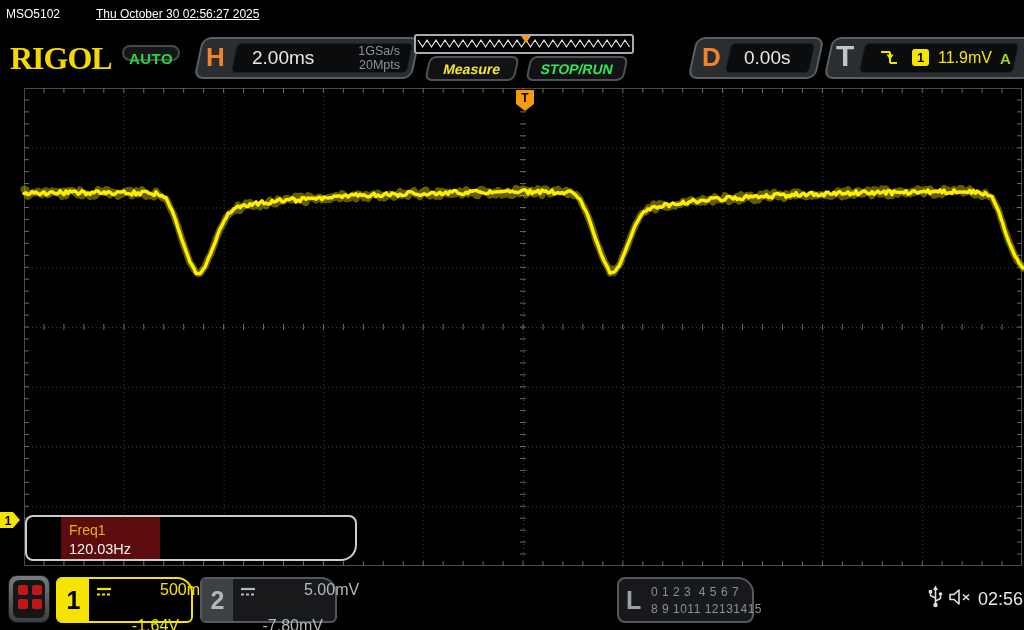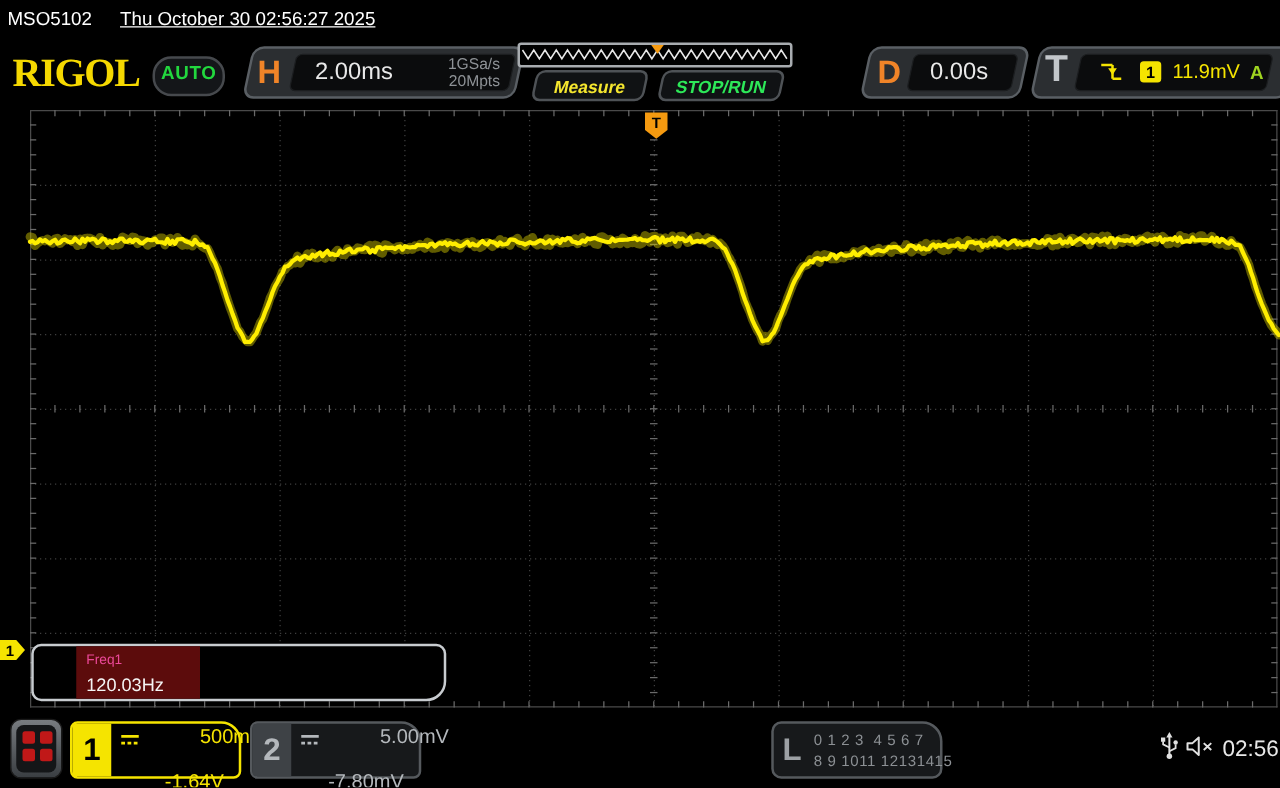--- a/index.html
+++ b/index.html
@@ -1,33 +1,33 @@
 <!DOCTYPE html>
 <html><head>
 <meta charset="utf-8">
 <style>
   html,body{margin:0;padding:0;background:#000;}
   #screen{position:relative;width:1024px;height:630px;background:#000;overflow:hidden;
           font-family:"Liberation Sans",sans-serif;-webkit-font-smoothing:antialiased;}
   .abs{position:absolute;}
 
   
-  #top-bar{left:0;top:0;width:840px;height:30px;color:#fff;font-size:15px;text-align:center;}
+  #top-bar{left:0;top:0;width:840px;height:30px;color:#fff;font-size:12px;text-align:center;}
   #top-bar span{position:absolute;top:7px;white-space:pre;}
   #model-name{left:6px;}
   #datetime{left:96px;text-decoration:underline;}
 
   
   .panel-bg{background:#2b2e31;border:2px solid #5a5f64;border-radius:9px;transform:skewX(-12deg);box-sizing:border-box;}
   .inset-bg{background:#0b0c0d;border:1px solid #1c1e20;border-radius:5px;transform:skewX(-12deg);box-sizing:border-box;}
   .btn-bg{background:#101214;border:2px solid #4e5256;border-radius:7px;transform:skewX(-12deg);box-sizing:border-box;}
 
   #rigol-logo{left:10px;top:40px;font-family:"Liberation Serif",serif;font-weight:bold;
               font-size:32px;color:#f5d800;letter-spacing:-1px;}
-  #auto-indicator{left:122px;top:45px;width:58px;height:32px;background:#141619;border:2px solid #46494d;
+  #auto-indicator{left:122px;top:45px;width:58px;height:16px;background:#141619;border:2px solid #46494d;
                   border-radius:15px;box-sizing:border-box;text-align:center;}
   #auto-indicator span{color:#22d83e;font-weight:bold;font-size:15px;line-height:24px;letter-spacing:0.5px;}
 
   .orange-letter{color:#f08428;font-weight:bold;font-size:26px;}
   .white-value{color:#e9e9e9;font-size:19px;}
   .gray-small{color:#8e9296;font-size:12.5px;line-height:14px;text-align:right;}
 
   #measure-button,#stop-run-button{text-align:center;cursor:pointer;}
   #measure-button span{color:#f5e62e;font-weight:bold;font-size:14px;line-height:22px;}
   #stop-run-button span{color:#2de858;font-weight:bold;font-size:14px;line-height:22px;}
@@ -38,21 +38,21 @@
   #t-label{color:#c2c6ca;font-weight:bold;font-size:30px;}
   #trigger-badge{width:17px;height:17px;background:#f5e400;border-radius:3px;color:#000;
                  font-weight:bold;font-size:13px;text-align:center;line-height:17px;}
   #trigger-level{color:#f5e400;font-size:16px;}
   #trigger-mode{color:#9fd420;font-weight:bold;font-size:15px;}
 
   
   #measurement-panel{left:25px;top:515px;width:332px;height:46px;background:#000;
     border:2px solid #c8ccd0;border-radius:8px 8px 16px 8px;box-sizing:border-box;z-index:6;}
   .meas-cell{position:absolute;top:0;height:42px;width:99px;}
-  .meas-label{position:absolute;left:8px;top:5px;color:#ec4899;font-size:11px;}
+  .meas-label{position:absolute;left:8px;top:5px;color:#eab308;font-size:14px;}
   .meas-value{position:absolute;left:8px;top:24px;color:#f5f5f5;font-size:14.5px;}
 
   
   #menu-button{left:8px;top:575px;width:42px;height:48px;border-radius:9px;
     background:linear-gradient(#787c80,#3a3e42);border:1px solid #1a1a1a;box-sizing:border-box;}
   #menu-button .inner{position:absolute;left:4px;top:4px;right:4px;bottom:4px;background:#141618;border-radius:6px;}
   .red-sq{position:absolute;width:10px;height:10px;background:#c01818;border-radius:2px;}
 
   .chan-box{position:absolute;top:577px;width:137px;height:46px;box-sizing:border-box;}
   #ch1-widget{left:56px;border:2px solid #f5e400;border-radius:6px 16px 6px 6px;background:#000;}

